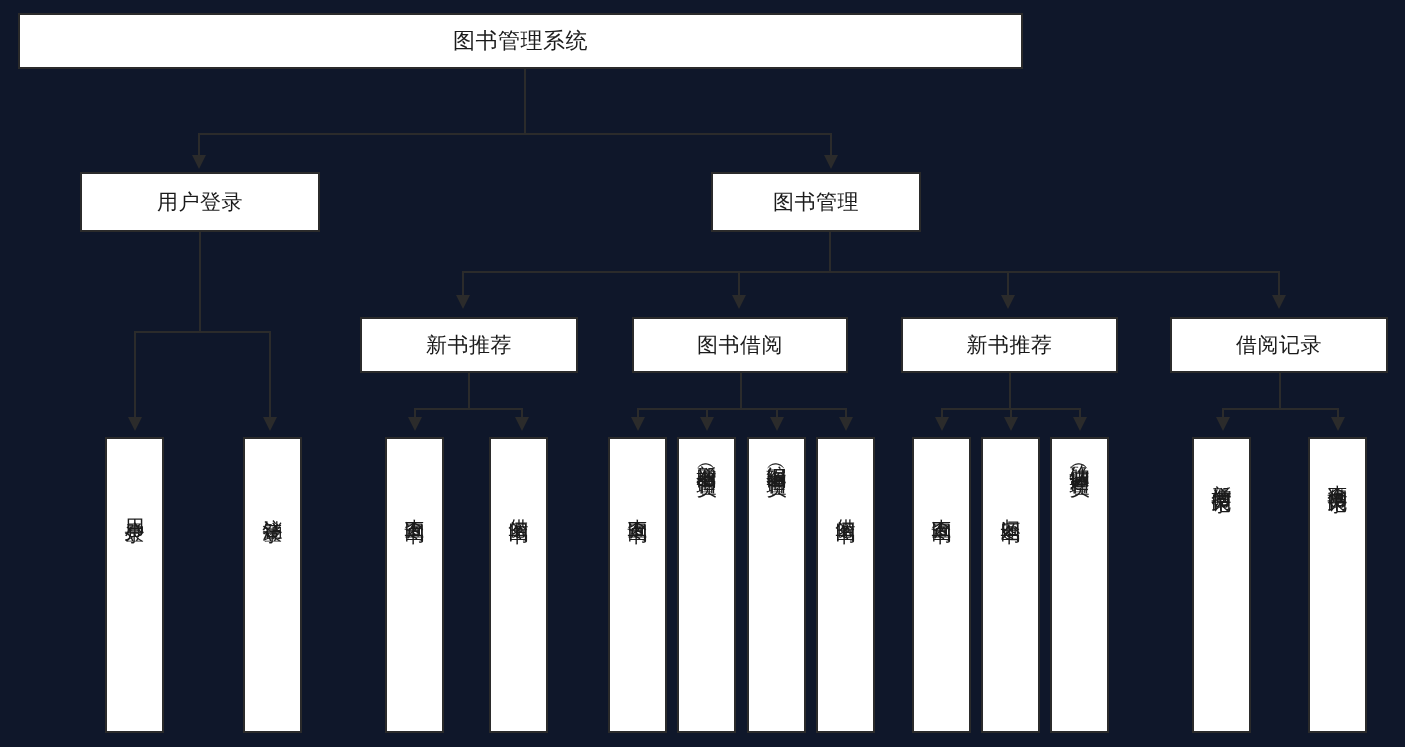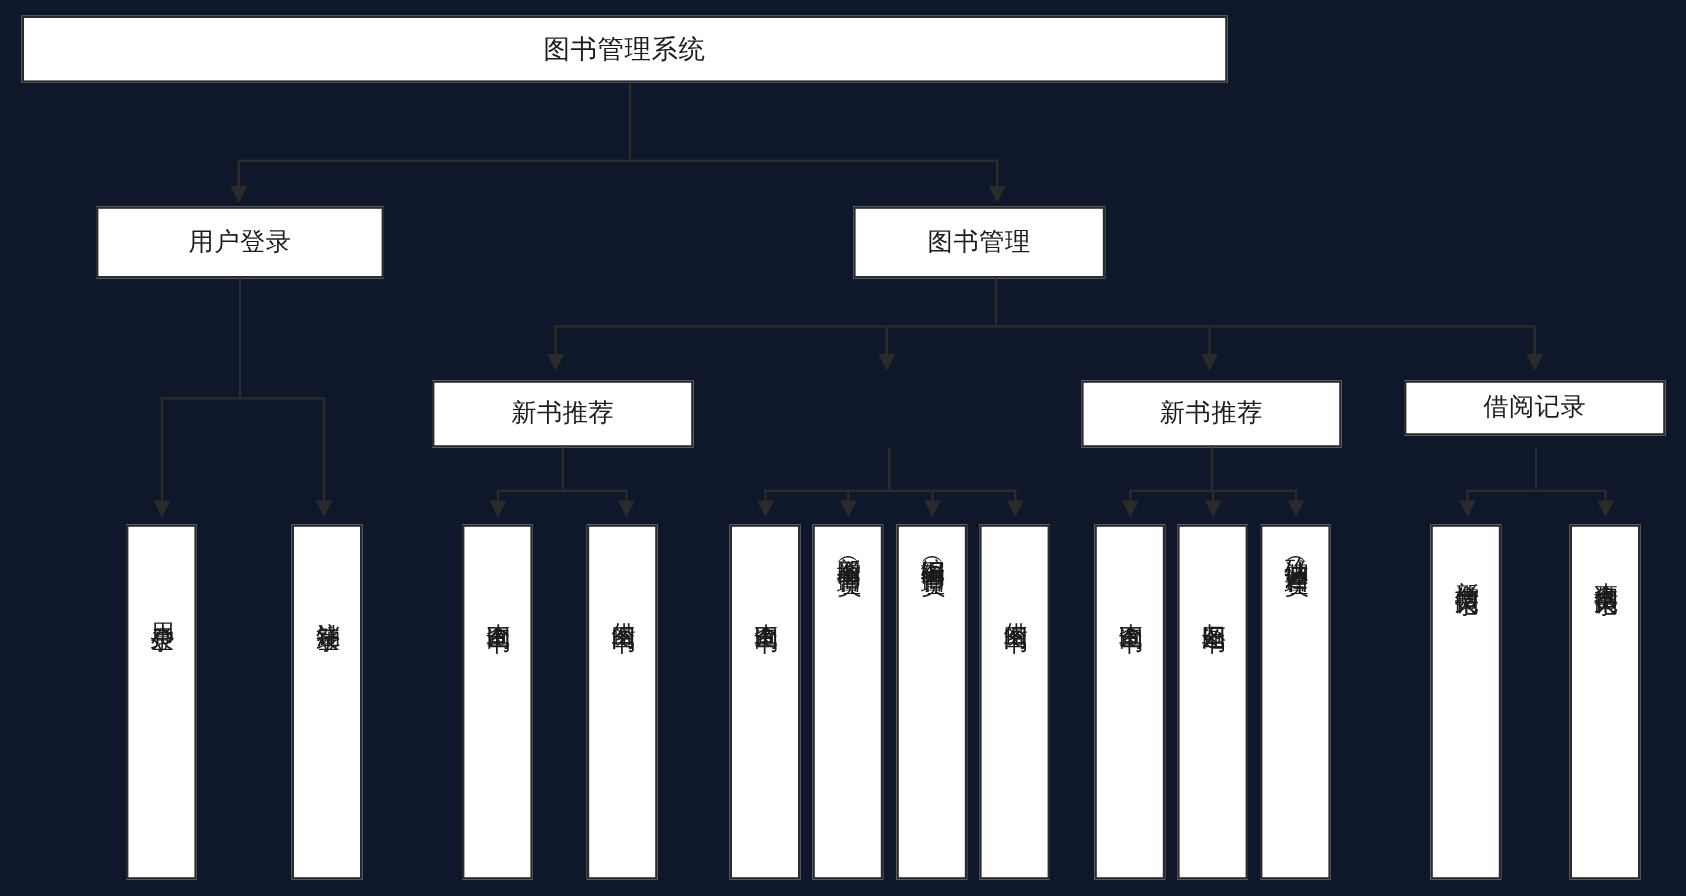--- a/index.html
+++ b/index.html
@@ -133,26 +133,29 @@
   <div class="arrow" style="left:732px; top:295px;"></div>
   <div class="conn-v" style="left:1007px; top:271px; height:26px;"></div>
   <div class="arrow" style="left:1001px; top:295px;"></div>
   <div class="conn-v" style="left:1278px; top:271px; height:26px;"></div>
   <div class="arrow" style="left:1272px; top:295px;"></div>
 
   <div class="node node-l3" style="left:360px; top:317px; width:218px; height:56px;">
     <span class="label">新书推荐</span>
   </div>
 
+  <div class="node node-l3" style="left:632px; top:317px; width:216px; height:56px;">
+    <span class="label">图书借阅</span>
+  </div>
 
   <div class="node node-l3" style="left:901px; top:317px; width:217px; height:56px;">
     <span class="label">新书推荐</span>
   </div>
 
-  <div class="node node-l3" style="left:1170px; top:317px; width:218px; height:46px;">
+  <div class="node node-l3" style="left:1170px; top:317px; width:218px; height:56px;">
     <span class="label">借阅记录</span>
   </div>
 
   <div class="conn-v" style="left:468px; top:373px; height:36px;"></div>
   <div class="conn-h" style="left:414px; top:408px; width:108px;"></div>
   <div class="conn-v" style="left:414px; top:408px; height:11px;"></div>
   <div class="arrow" style="left:408px; top:417px;"></div>
   <div class="conn-v" style="left:521px; top:408px; height:11px;"></div>
   <div class="arrow" style="left:515px; top:417px;"></div>
 

